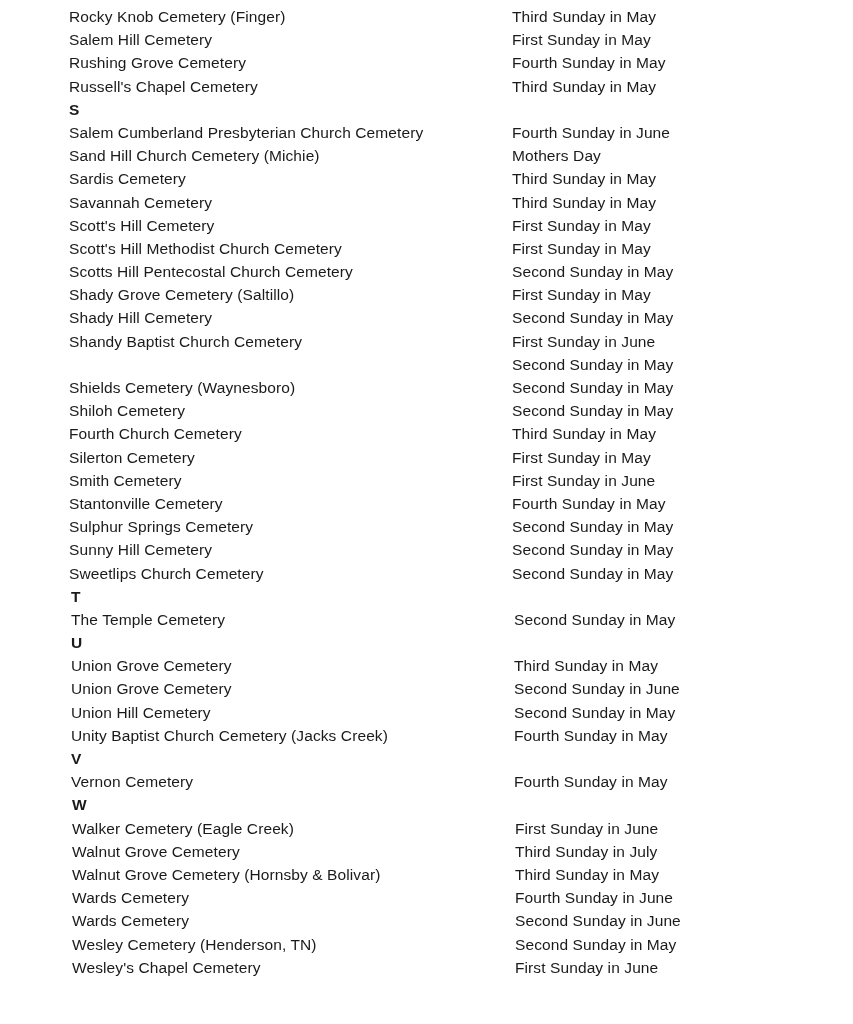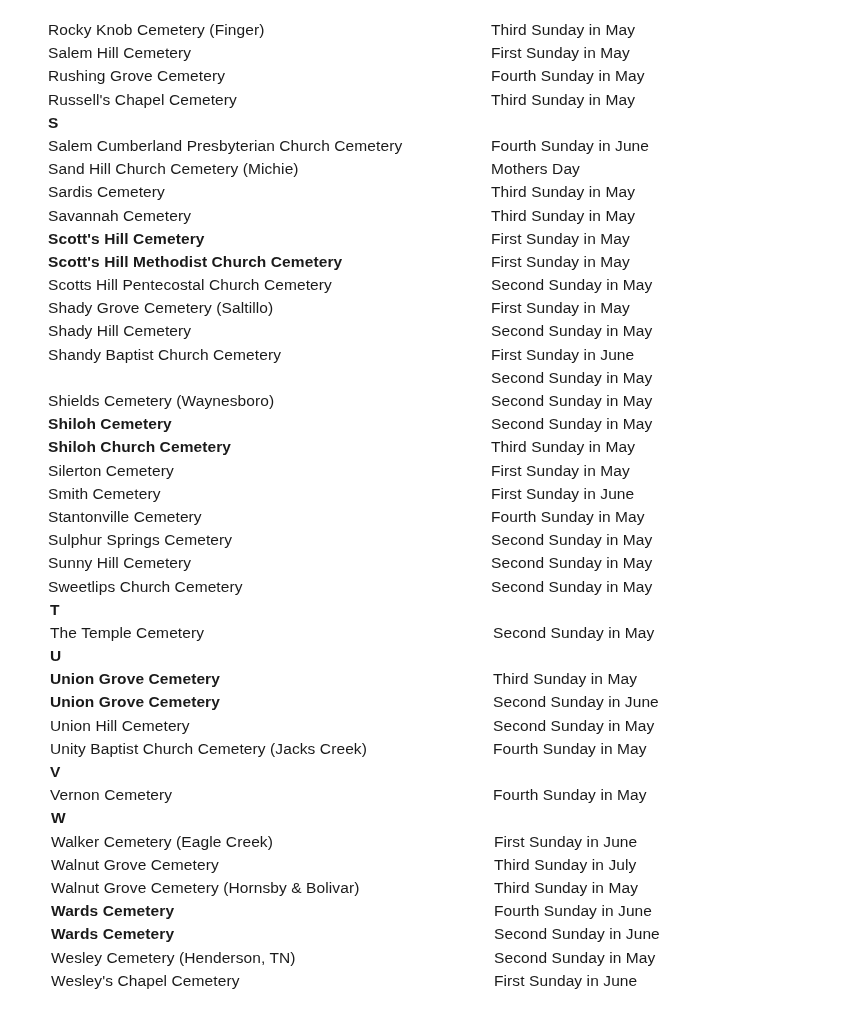--- a/index.html
+++ b/index.html
@@ -11,22 +11,23 @@
       width: 853px;
       height: 1024px;
       position: relative;
       overflow: hidden;
       font-family: "Liberation Sans", "DejaVu Sans", sans-serif;
       color: #1a1a1a;
     }
     .doc {
       position: absolute;
       left: 0;
-      top: 18px;
+      top: 5px;
       width: 691px;
+      padding-left: 21px;
     }
     .row {
       position: relative;
       height: 23.2px;
       line-height: 23.2px;
       font-size: 15.5px;
       white-space: nowrap;
     }
     .name {
       position: absolute;
@@ -35,21 +36,21 @@
     }
     .date {
       position: absolute;
       left: 491px;
       letter-spacing: 0.1px;
     }
     .row.shift .name { left: 50px; }
     .row.shift .date { left: 493px; }
     .row.shift2 .name { left: 51px; }
     .row.shift2 .date { left: 494px; }
-    .bold .name { font-weight: bold; }
+    .bold .name { font-weight: normal; }
     .header .name { font-weight: bold; }
   </style>
 </head>
 <body>
 
 <div class="doc" id="doc">
     <div class="row">
       <span class="name">Rocky Knob Cemetery (Finger)</span>
       <span class="date">Third Sunday in May</span>
     </div>
@@ -113,21 +114,21 @@
     </div>
     <div class="row">
       <span class="name">Shields Cemetery (Waynesboro)</span>
       <span class="date">Second Sunday in May</span>
     </div>
     <div class="row bold">
       <span class="name">Shiloh Cemetery</span>
       <span class="date">Second Sunday in May</span>
     </div>
     <div class="row bold">
-      <span class="name">Shiloh Church Cemetery</span>
+      <span class="name">Fourth Church Cemetery</span>
       <span class="date">Third Sunday in May</span>
     </div>
     <div class="row">
       <span class="name">Silerton Cemetery</span>
       <span class="date">First Sunday in May</span>
     </div>
     <div class="row">
       <span class="name">Smith Cemetery</span>
       <span class="date">First Sunday in June</span>
     </div>

